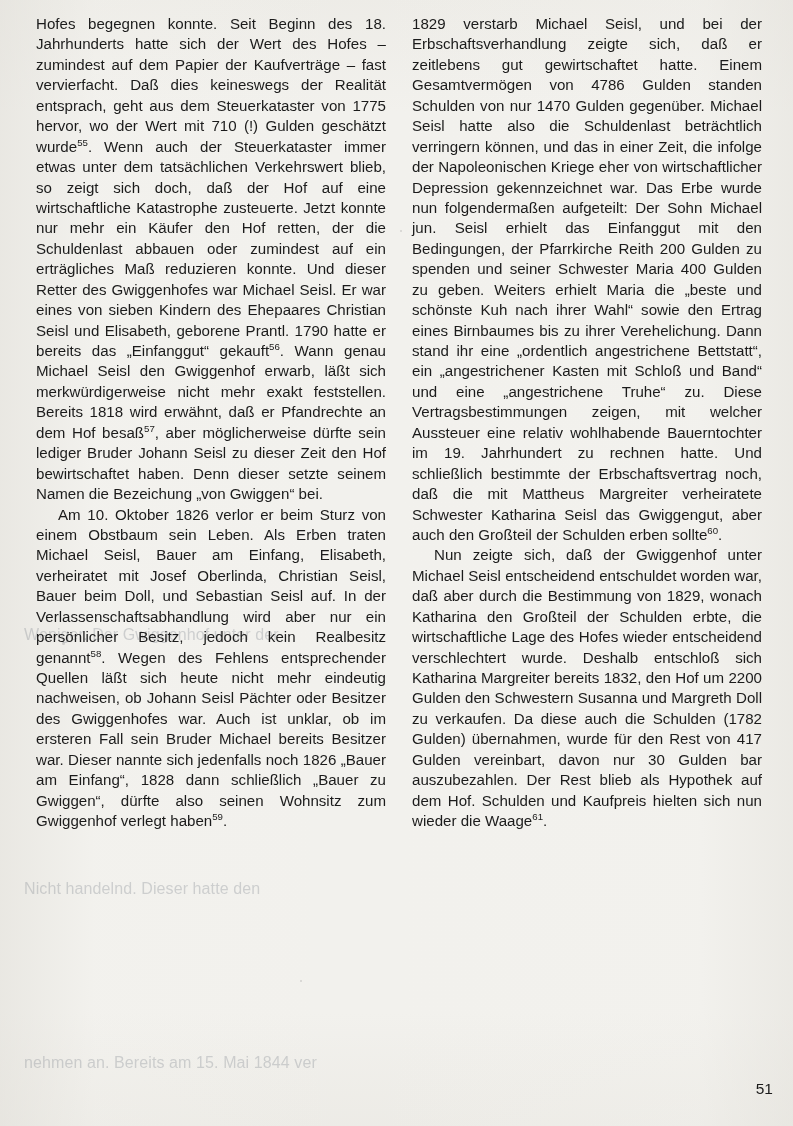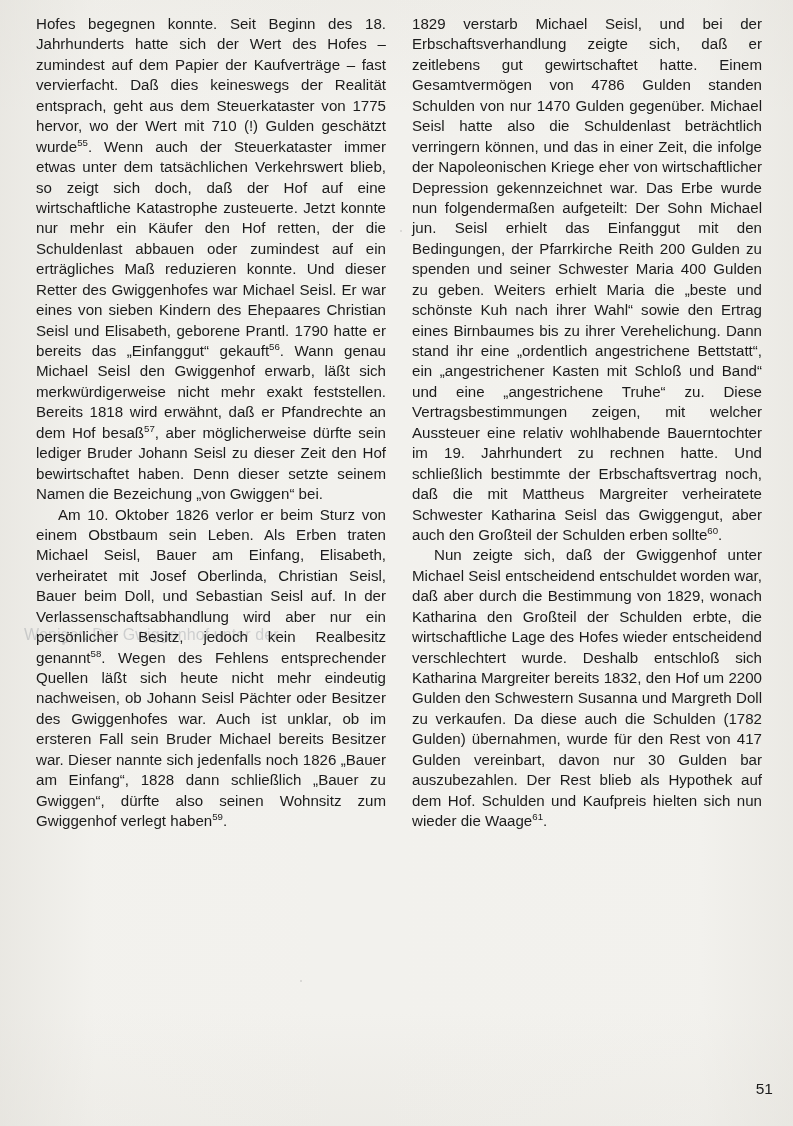--- a/index.html
+++ b/index.html
@@ -84,20 +84,22 @@
 </head>
 <body>
 
 <div class="page">
 
   <div class="speck" style="left:62px; top:642px; width:3px; height:3px;"></div>
   <div class="speck" style="left:400px; top:230px; width:2px; height:2px;"></div>
   <div class="speck" style="left:300px; top:980px; width:2px; height:2px;"></div>
 
   <div class="ghost g1">Weniger. Der Gwiggenhof unter der</div>
+  <div class="ghost g2">Nicht handelnd. Dieser hatte den</div>
+  <div class="ghost g3">nehmen an. Bereits am 15. Mai 1844 ver</div>
 
   <div class="content">
     <div class="column" id="left-column">
         <p class="">Hofes begegnen konnte. Seit Beginn des 18. Jahrhunderts hatte sich der Wert des Hofes – zumindest auf dem Papier der Kaufverträge – fast vervierfacht. Daß dies keineswegs der Realität entsprach, geht aus dem Steuerkataster von 1775 hervor, wo der Wert mit 710 (!) Gulden geschätzt wurde<sup>55</sup>. Wenn auch der Steuerkataster immer etwas unter dem tatsächlichen Verkehrswert blieb, so zeigt sich doch, daß der Hof auf eine wirtschaftliche Katastrophe zusteuerte. Jetzt konnte nur mehr ein Käufer den Hof retten, der die Schuldenlast abbauen oder zumindest auf ein erträgliches Maß reduzieren konnte. Und dieser Retter des Gwiggenhofes war Michael Seisl. Er war eines von sieben Kindern des Ehepaares Christian Seisl und Elisabeth, geborene Prantl. 1790 hatte er bereits das „Einfanggut“ gekauft<sup>56</sup>. Wann genau Michael Seisl den Gwiggenhof erwarb, läßt sich merkwürdigerweise nicht mehr exakt feststellen. Bereits 1818 wird erwähnt, daß er Pfandrechte an dem Hof besaß<sup>57</sup>, aber möglicherweise dürfte sein lediger Bruder Johann Seisl zu dieser Zeit den Hof bewirtschaftet haben. Denn dieser setzte seinem Namen die Bezeichung „von Gwiggen“ bei.</p>
         <p class="indent">Am 10. Oktober 1826 verlor er beim Sturz von einem Obstbaum sein Leben. Als Erben traten Michael Seisl, Bauer am Einfang, Elisabeth, verheiratet mit Josef Oberlinda, Christian Seisl, Bauer beim Doll, und Sebastian Seisl auf. In der Verlassenschaftsabhandlung wird aber nur ein persönlicher Besitz, jedoch kein Realbesitz genannt<sup>58</sup>. Wegen des Fehlens entsprechender Quellen läßt sich heute nicht mehr eindeutig nachweisen, ob Johann Seisl Pächter oder Besitzer des Gwiggenhofes war. Auch ist unklar, ob im ersteren Fall sein Bruder Michael bereits Besitzer war. Dieser nannte sich jedenfalls noch 1826 „Bauer am Einfang“, 1828 dann schließlich „Bauer zu Gwiggen“, dürfte also seinen Wohnsitz zum Gwiggenhof verlegt haben<sup>59</sup>.</p>
       </div>
     <div class="column" id="right-column">
         <p class="">1829 verstarb Michael Seisl, und bei der Erbschaftsverhandlung zeigte sich, daß er zeitlebens gut gewirtschaftet hatte. Einem Gesamtvermögen von 4786 Gulden standen Schulden von nur 1470 Gulden gegenüber. Michael Seisl hatte also die Schuldenlast beträchtlich verringern können, und das in einer Zeit, die infolge der Napoleonischen Kriege eher von wirtschaftlicher Depression gekennzeichnet war. Das Erbe wurde nun folgendermaßen aufgeteilt: Der Sohn Michael jun. Seisl erhielt das Einfanggut mit den Bedingungen, der Pfarrkirche Reith 200 Gulden zu spenden und seiner Schwester Maria 400 Gulden zu geben. Weiters erhielt Maria die „beste und schönste Kuh nach ihrer Wahl“ sowie den Ertrag eines Birnbaumes bis zu ihrer Verehelichung. Dann stand ihr eine „ordentlich angestrichene Bettstatt“, ein „angestrichener Kasten mit Schloß und Band“ und eine „angestrichene Truhe“ zu. Diese Vertragsbestimmungen zeigen, mit welcher Aussteuer eine relativ wohlhabende Bauerntochter im 19. Jahrhundert zu rechnen hatte. Und schließlich bestimmte der Erbschaftsvertrag noch, daß die mit Mattheus Margreiter verheiratete Schwester Katharina Seisl das Gwiggengut, aber auch den Großteil der Schulden erben sollte<sup>60</sup>.</p>
         <p class="indent">Nun zeigte sich, daß der Gwiggenhof unter Michael Seisl entscheidend entschuldet worden war, daß aber durch die Bestimmung von 1829, wonach Katharina den Großteil der Schulden erbte, die wirtschaftliche Lage des Hofes wieder entscheidend verschlechtert wurde. Deshalb entschloß sich Katharina Margreiter bereits 1832, den Hof um 2200 Gulden den Schwestern Susanna und Margreth Doll zu verkaufen. Da diese auch die Schulden (1782 Gulden) übernahmen, wurde für den Rest von 417 Gulden vereinbart, davon nur 30 Gulden bar auszubezahlen. Der Rest blieb als Hypothek auf dem Hof. Schulden und Kaufpreis hielten sich nun wieder die Waage<sup>61</sup>.</p>
       </div>

